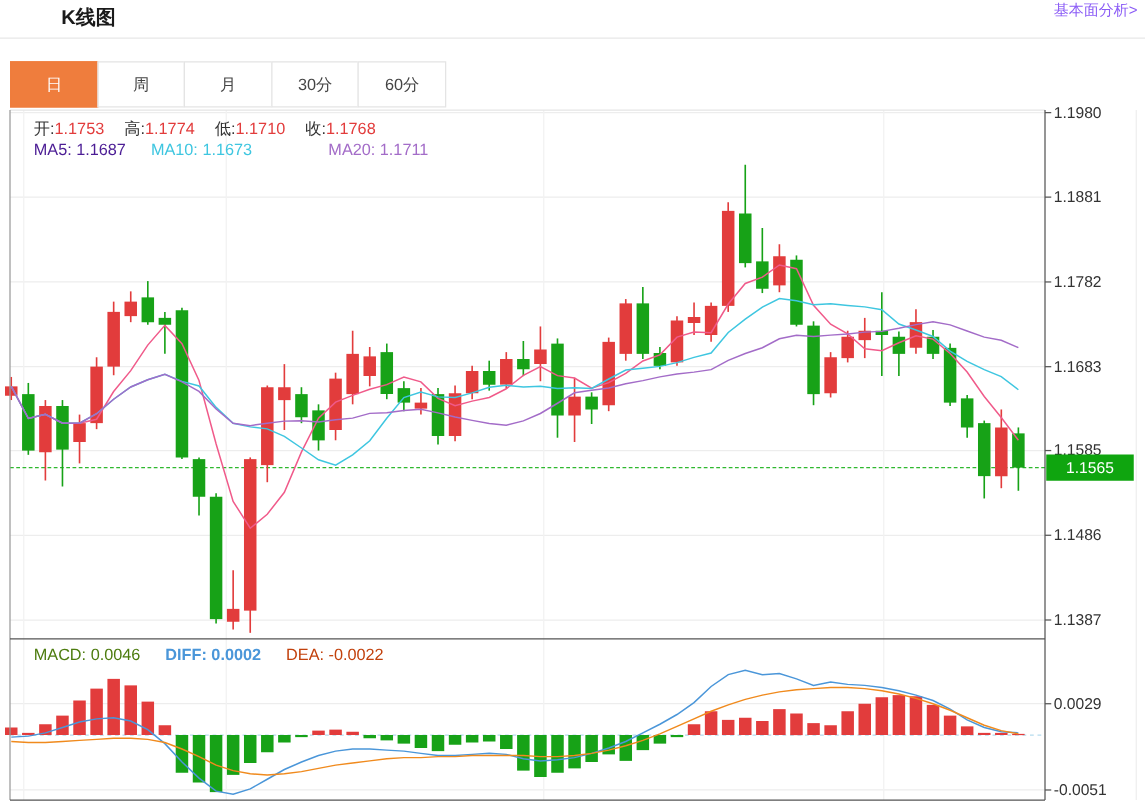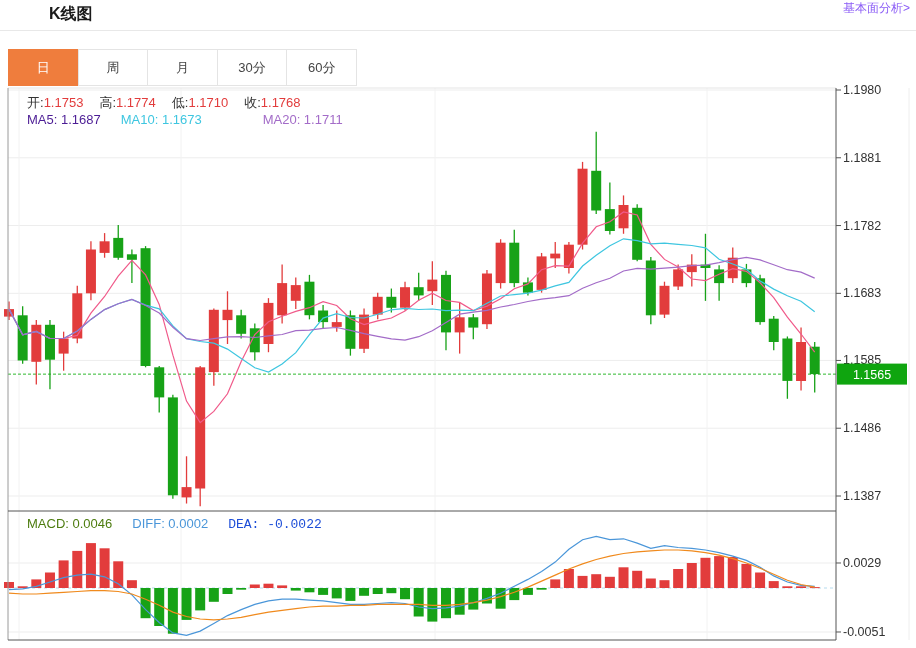--- a/index.html
+++ b/index.html
@@ -23,22 +23,22 @@
   .ohlc-row{left:27px;top:94px;color:#333;}
   .ohlc-row .val{color:#e23c3c;margin-right:16px;}
   .ma-row{left:27px;top:112px;}
   .ma-row span{margin-right:20px;}
   .ma5{color:#4c1d95;}
   .ma10{color:#3ec6e0;}
   .ma20{color:#a36cc8;padding-left:41px;}
   .macd-row{left:27px;top:516px;}
   .macd-row span{margin-right:20px;}
   .macd-val{color:#4d7c0f;}
-  .diff-val{color:#4a96d9;}
-  .dea-val{color:#1d4ed8;font-family:Liberation Mono, monospace;}
+  .diff-val{color:#4a96d9;font-weight:bold;}
+  .dea-val{color:#c2410c;}
 </style>
 </head>
 <body>
 
 <div class="page-title">K线图</div>
 <a class="header-link">基本面分析&gt;</a>
 <div class="divider"></div>
 
 <div class="tabbar">
   <div class="tab active">日</div>

